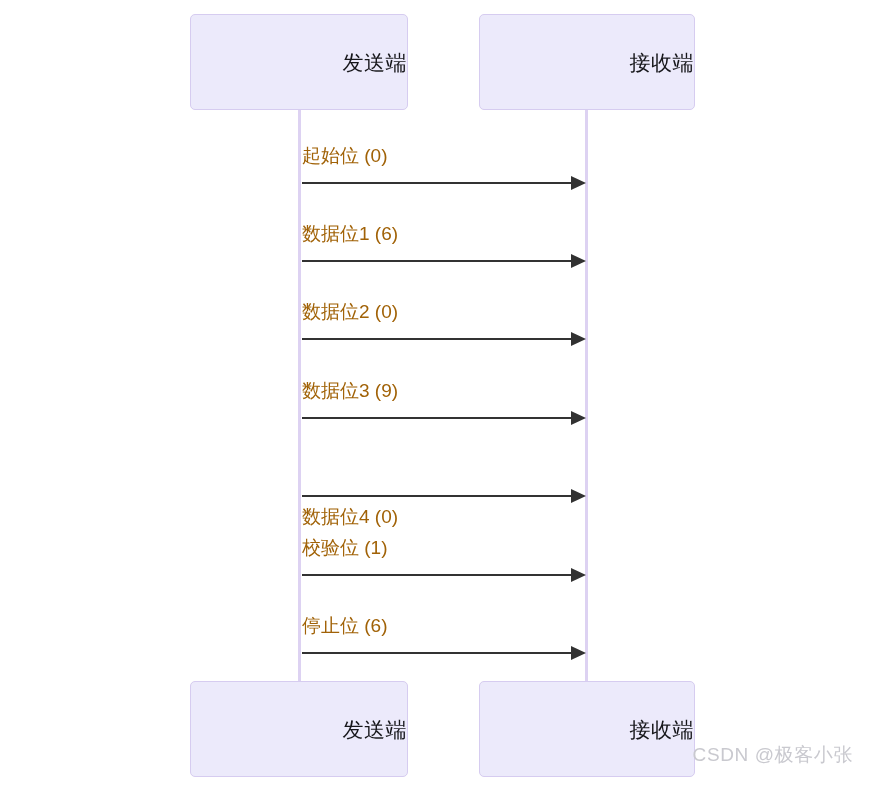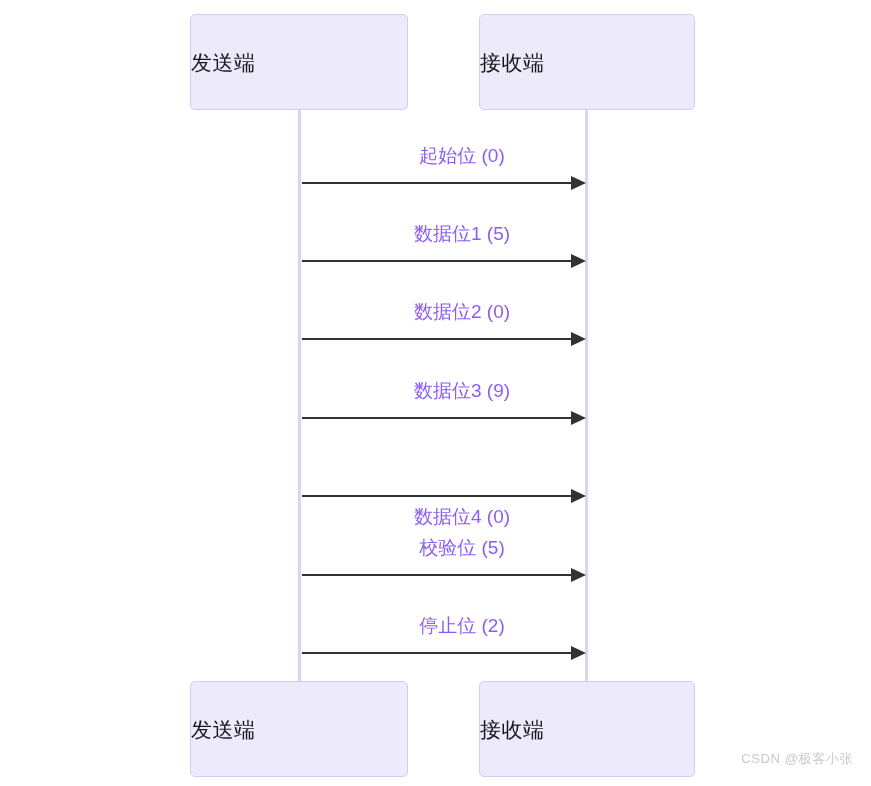--- a/index.html
+++ b/index.html
@@ -20,21 +20,21 @@
 
   
   .participant-box {
     position: absolute;
     box-sizing: border-box;
     background: #ECEAFB;
     border: 1.6px solid #D6CCF0;
     border-radius: 5px;
     display: flex;
     align-items: center;
-    justify-content: flex-start;
+    justify-content: flex-end;
   }
   .participant-label {
     font-size: 21px;
     color: #16161a;
     letter-spacing: 0.5px;
     line-height: 1;
     white-space: nowrap;
   }
 
   #sender-box-top    { left: 190px; top: 14px;  width: 218px; height: 96px; }
@@ -55,25 +55,24 @@
 
   
   .message {
     position: absolute;
     left: 0;
     width: 871px;
     height: 0;
   }
   .message-label {
     position: absolute;
-    left: 320px;
+    left: 302px;
     width: 284px;
-    text-align: center;
     font-size: 19px;
-    color: #8b5cf6;
+    color: #a16207;
     line-height: 1;
     white-space: nowrap;
   }
   .message-arrow-line {
     position: absolute;
     left: 302px;
     width: 273px;
     height: 2px;
     background: #323232;
   }
@@ -84,21 +83,21 @@
     border-top: 7.5px solid transparent;
     border-bottom: 7.5px solid transparent;
     border-left: 15px solid #323232;
   }
 
   
   #watermark {
     position: absolute;
     right: 18px;
     bottom: 18px;
-    font-size: 13px;
+    font-size: 19px;
     color: #c9c9cf;
     letter-spacing: 0.6px;
     white-space: nowrap;
     user-select: none;
   }
 </style>
 </head>
 <body>
 
 <div id="canvas">
@@ -114,46 +113,46 @@
   <div id="lifeline-sender" class="lifeline"></div>
   <div id="lifeline-receiver" class="lifeline"></div>
 
   <div id="messages-layer">
       <div class="message" style="top: 182px;">
         <div class="message-label" style="top: -36px;">起始位 (0)</div>
         <div class="message-arrow-line" style="left: 302px; width: 269px;"></div>
         <div class="message-arrow-head" style="left: 571px; top: -6.5px;"></div>
       </div>
       <div class="message" style="top: 260px;">
-        <div class="message-label" style="top: -36px;">数据位1 (5)</div>
+        <div class="message-label" style="top: -36px;">数据位1 (6)</div>
         <div class="message-arrow-line" style="left: 302px; width: 269px;"></div>
         <div class="message-arrow-head" style="left: 571px; top: -6.5px;"></div>
       </div>
       <div class="message" style="top: 338px;">
         <div class="message-label" style="top: -36px;">数据位2 (0)</div>
         <div class="message-arrow-line" style="left: 302px; width: 269px;"></div>
         <div class="message-arrow-head" style="left: 571px; top: -6.5px;"></div>
       </div>
       <div class="message" style="top: 417px;">
         <div class="message-label" style="top: -36px;">数据位3 (9)</div>
         <div class="message-arrow-line" style="left: 302px; width: 269px;"></div>
         <div class="message-arrow-head" style="left: 571px; top: -6.5px;"></div>
       </div>
       <div class="message" style="top: 495px;">
         <div class="message-label" style="top: -36px; margin-top: 48px;">数据位4 (0)</div>
         <div class="message-arrow-line" style="left: 302px; width: 269px;"></div>
         <div class="message-arrow-head" style="left: 571px; top: -6.5px;"></div>
       </div>
       <div class="message" style="top: 574px;">
-        <div class="message-label" style="top: -36px;">校验位 (5)</div>
+        <div class="message-label" style="top: -36px;">校验位 (1)</div>
         <div class="message-arrow-line" style="left: 302px; width: 269px;"></div>
         <div class="message-arrow-head" style="left: 571px; top: -6.5px;"></div>
       </div>
       <div class="message" style="top: 652px;">
-        <div class="message-label" style="top: -36px;">停止位 (2)</div>
+        <div class="message-label" style="top: -36px;">停止位 (6)</div>
         <div class="message-arrow-line" style="left: 302px; width: 269px;"></div>
         <div class="message-arrow-head" style="left: 571px; top: -6.5px;"></div>
       </div>
     </div>
 
   <div id="sender-box-bottom" class="participant-box">
     <span class="participant-label">发送端</span>
   </div>
 
   <div id="receiver-box-bottom" class="participant-box">

